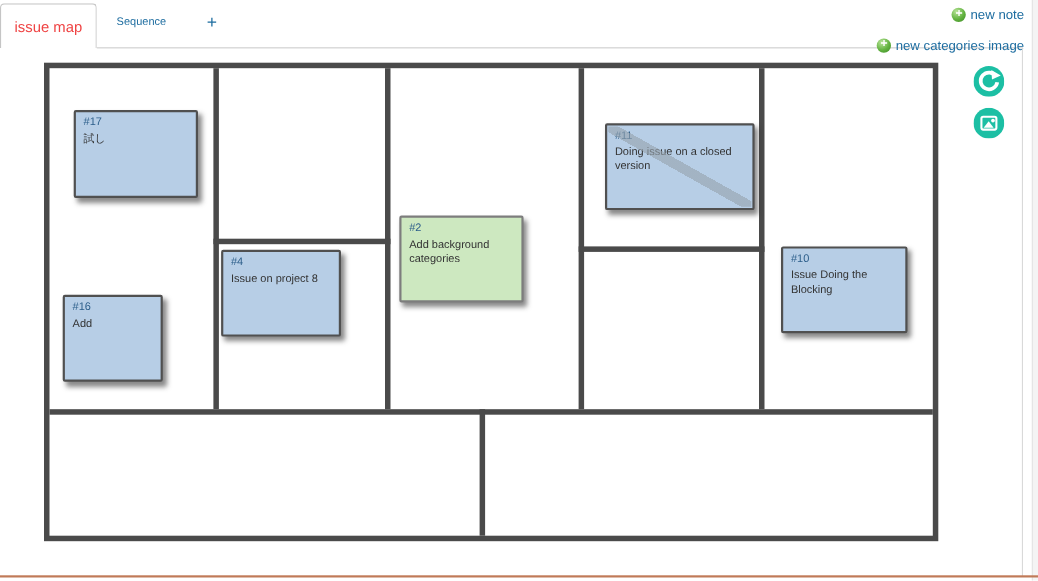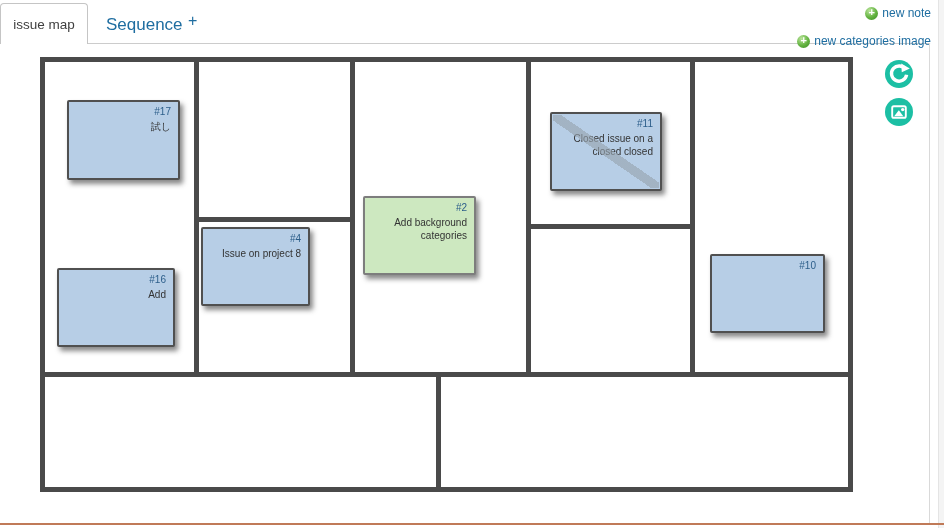--- a/index.html
+++ b/index.html
@@ -3,23 +3,23 @@
 <meta charset="utf-8">
 <style>
   html,body{margin:0;padding:0;background:#fff;}
   .page{position:relative;width:944px;height:528px;overflow:hidden;background:#fff;
         font-family:"Liberation Sans", sans-serif;}
 
   
   .tab-active{position:absolute;left:0;top:3px;width:88px;height:41px;box-sizing:border-box;
     background:#fff;border:1px solid var(--tab-border);border-bottom:none;
     border-radius:4px 4px 0 0;z-index:3;display:flex;align-items:center;justify-content:center;
-    font-size:13.5px;color:#404040;cursor:default;}
+    font-size:13.5px;color:#ef4444;cursor:default;}
   .tab-underline{position:absolute;left:88px;top:43px;width:841px;height:1px;background:#cccccc;}
-  .tab-seq{position:absolute;left:106px;top:15px;font-size:17px;color:var(--link);cursor:pointer;text-decoration:none;}
+  .tab-seq{position:absolute;left:106px;top:15px;font-size:10px;color:var(--link);cursor:pointer;text-decoration:none;}
   .tab-plus{position:absolute;left:188px;top:12px;font-size:16px;color:var(--link);cursor:pointer;text-decoration:none;}
 
   .toplinks{position:absolute;top:6px;right:13px;display:flex;gap:14px;align-items:flex-end;flex-direction:column;}
   .toplink{display:flex;align-items:center;gap:4px;font-size:12px;color:var(--link);cursor:pointer;text-decoration:none;}
   .add-icon{width:13px;height:13px;border-radius:50%;flex:0 0 13px;
     background:radial-gradient(circle at 35% 28%, #b9e49a, #62b23f 55%, #3f8d28 95%);
     display:flex;align-items:center;justify-content:center;color:#fff;font-size:11px;font-weight:bold;line-height:1;}
   .add-icon::before{content:"+";margin-top:-1px;}
 
   
@@ -27,21 +27,21 @@
   .right-gutter{position:absolute;left:938px;top:0;width:6px;height:528px;background:#f4f4f4;border-left:1px solid #e4e4e4;}
   .footer-line{position:absolute;left:0;top:523px;width:944px;height:2px;background:var(--footer-line);}
 
   
   .board{position:absolute;left:40px;top:57px;width:813px;height:435px;box-sizing:border-box;
     border:5px solid var(--board-border);background:#fff;}
   .wall{position:absolute;background:var(--board-border);}
   .cell{position:absolute;background:transparent;}
 
   
-  .notes-layer{position:absolute;left:0;top:0;width:944px;height:528px;pointer-events:none;text-align:right;}
+  .notes-layer{position:absolute;left:0;top:0;width:944px;height:528px;pointer-events:none;}
   .note{position:absolute;box-sizing:border-box;border:2px solid;border-radius:2px;
     padding:4px 7px;box-shadow:3px 4px 5px rgba(40,40,40,0.55);font-size:10px;
     pointer-events:auto;cursor:move;overflow:hidden;}
   .note.blue{background:var(--note-blue-bg);border-color:var(--note-blue-border);}
   .note.green{background:var(--note-green-bg);border-color:var(--note-green-border);}
   .note-id{color:var(--note-id);margin-bottom:3px;font-size:10px;}
   .note-text{color:var(--note-text);line-height:1.32;}
   .note.closed::after{content:"";position:absolute;inset:1px;opacity:.62;
     background:linear-gradient(to top right,
       transparent calc(50% - 4.5px),
@@ -94,38 +94,39 @@
     <div class="wall" style="left:481px;top:162px;width:169px;height:5px"></div>
     <div class="wall" style="left:0;top:310px;width:803px;height:5px"></div>
     <div class="wall" style="left:391px;top:310px;width:5px;height:115px"></div>
   </div>
 
   <div class="notes-layer">
       <div class="note blue" style="left: 67px; top: 100px; width: 113px; height: 80px;">
         <div class="note-id">#17</div>
         <div class="note-text">試し</div>
       </div>
-      <div class="note blue" style="left: 57px; top: 268px; width: 118px; height: 79px;">
+      <div class="note blue" style="left: 57px; top: 268px; width: 91px; height: 79px;">
         <div class="note-id">#16</div>
         <div class="note-text">Add</div>
       </div>
       <div class="note blue" style="left: 201px; top: 227px; width: 109px; height: 79px;">
         <div class="note-id">#4</div>
         <div class="note-text">Issue on project 8</div>
       </div>
       <div class="note green" style="left: 363px; top: 196px; width: 113px; height: 79px;">
         <div class="note-id">#2</div>
         <div class="note-text">Add background categories</div>
       </div>
-      <div class="note blue closed" style="left: 550px; top: 112px; width: 112px; height: 79px;">
+      <div class="note blue closed" style="left: 550px; top: 112px; width: 136px; height: 79px;">
         <div class="note-id">#11</div>
-        <div class="note-text">Closed issue on a closed closed</div>
+        <div class="note-text">Doing issue on a closed version</div>
       </div>
-      <div class="note blue" style="left: 710px; top: 254px; width: 115px; height: 79px;">
+      <div class="note blue" style="left: 710px; top: 224px; width: 115px; height: 79px;">
         <div class="note-id">#10</div>
+        <div class="note-text">Issue Doing the Blocking</div>
       </div>
     </div>
 
   <div class="side-icons">
     <div class="icon-btn">
       <svg width="28" height="28" viewBox="0 0 28 28">
         <circle cx="14" cy="14" r="14" fill="var(--accent-teal)"></circle>
         <path d="M20.6 9.6 A7.6 7.6 0 1 0 21.6 14.8" fill="none" stroke="#fff" stroke-width="3.4"></path>
         <polygon points="16.2,3.6 24.8,8.6 16.8,12.2" fill="#fff"></polygon>
       </svg>

